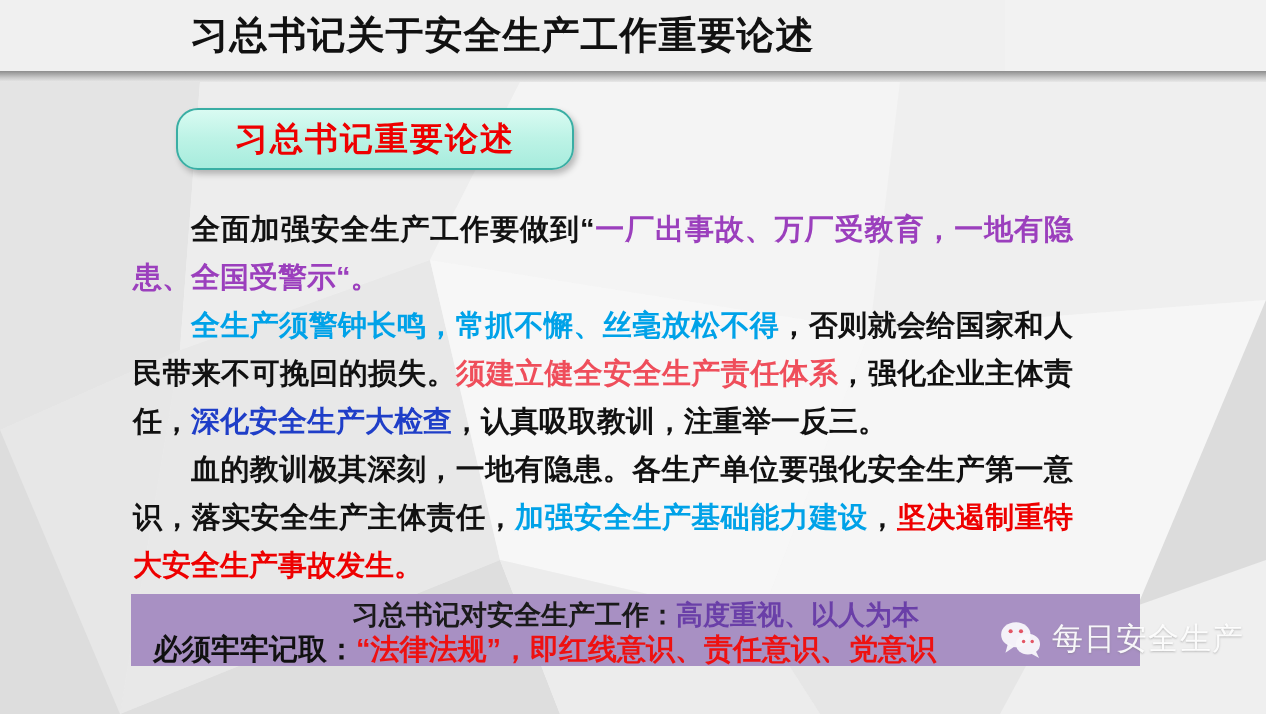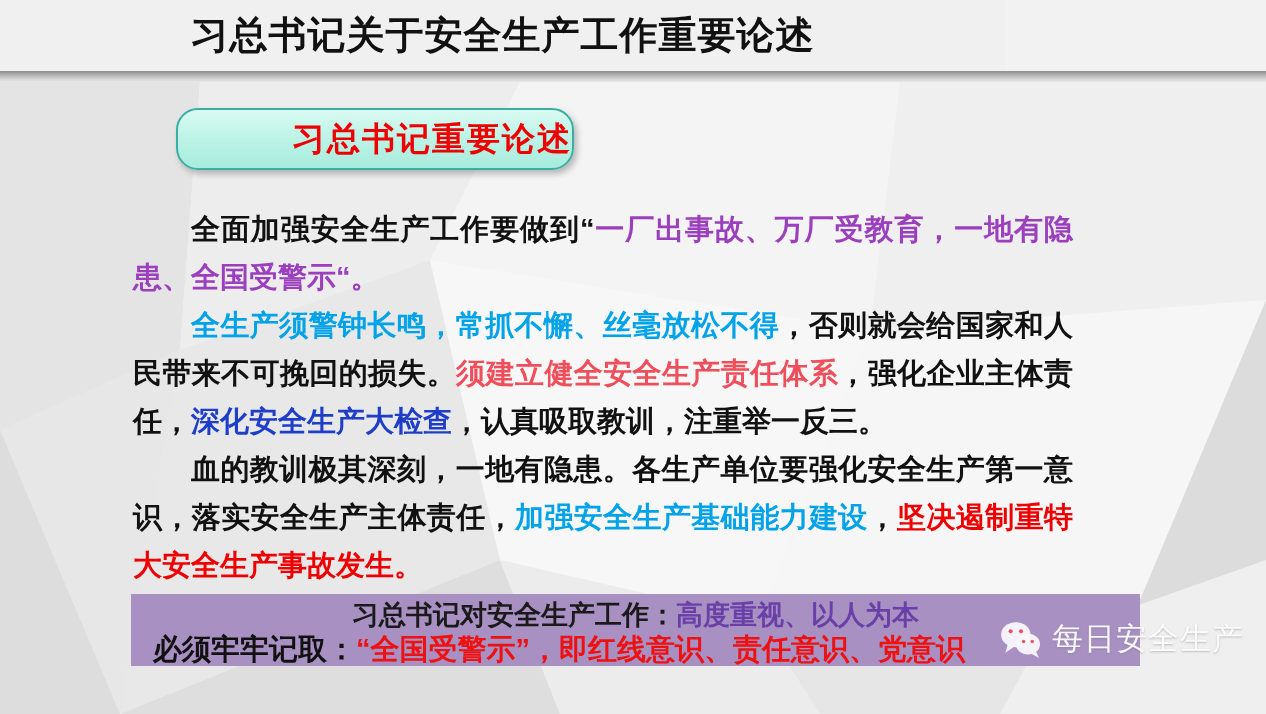--- a/index.html
+++ b/index.html
@@ -92,21 +92,21 @@
     left: 176px;
     top: 108px;
     width: 394px;
     height: 58px;
     border-radius: 22px;
     border: 2px solid #3aaea4;
     background: linear-gradient(to bottom, #d9fbf2 0%, #bdf3e6 48%, #a7ecdd 100%);
     box-shadow: 3px 4px 6px rgba(0,0,0,0.25);
     display: flex;
     align-items: center;
-    justify-content: flex-end;
+    justify-content: center;
     z-index: 10;
   }
   .badge-label {
     font-size: 33px;
     font-weight: 700;
     color: #ee0000;
     letter-spacing: 2px;
     white-space: nowrap;
   }
 
@@ -245,21 +245,21 @@
       <span>血的教训极其深刻，一地有隐患。各生产单位要强化安全生产第一意识，落实安全生产主体责任，</span><span class="c-cyan">加强安全生产基础能力建设</span><span>，</span><span class="c-red">坚决遏制重特大安全生产事故发生。</span>
     </p>
 
   </div>
 
   <div class="banner">
     <div class="banner-line1">
       <span>习总书记对安全生产工作：</span><span class="b-purple">高度重视、以人为本</span>
     </div>
     <div class="banner-line2">
-      <span>必须牢牢记取：</span><span class="b-red">“全国受警示”</span><span class="b-red">，即红线意识、责任意识、</span><span class="b-red">党意识</span>
+      <span>必须牢牢记取：</span><span class="b-red">“法律法规”</span><span class="b-red">，即红线意识、责任意识、</span><span class="b-red">党意识</span>
     </div>
   </div>
 
   <div class="watermark">
     <svg class="wechat-icon" viewBox="0 0 48 44">
       <ellipse cx="18" cy="17" rx="17" ry="14.5" fill="#ffffff" opacity="0.95"></ellipse>
       <polygon points="9,27 6,38 16,31" fill="#ffffff" opacity="0.95"></polygon>
       <circle cx="12" cy="13" r="2.4" fill="#e8515e"></circle>
       <circle cx="24" cy="13" r="2.4" fill="#e8515e"></circle>
       <ellipse cx="32" cy="28" rx="14" ry="12" fill="#ffffff" opacity="0.95"></ellipse>

